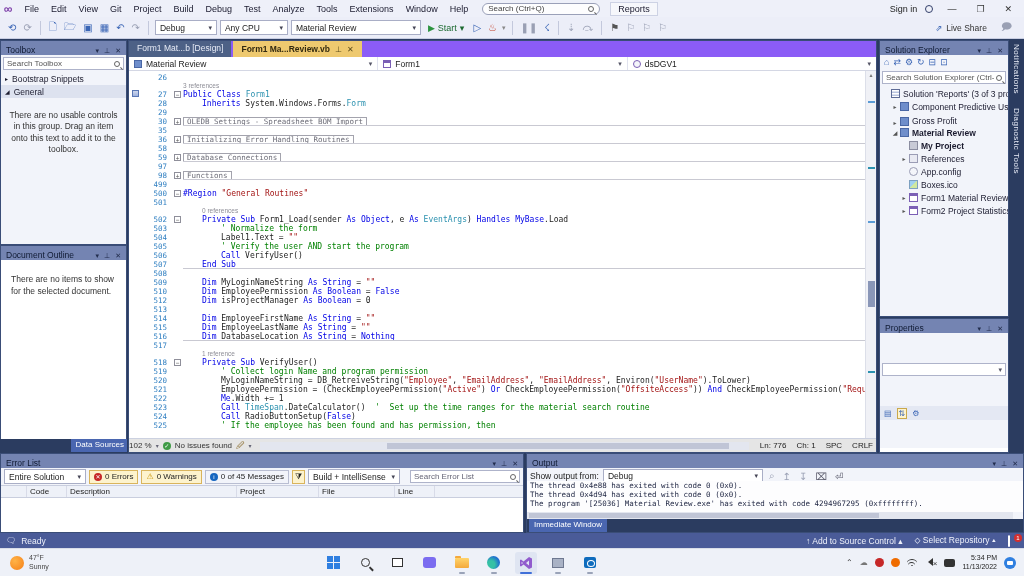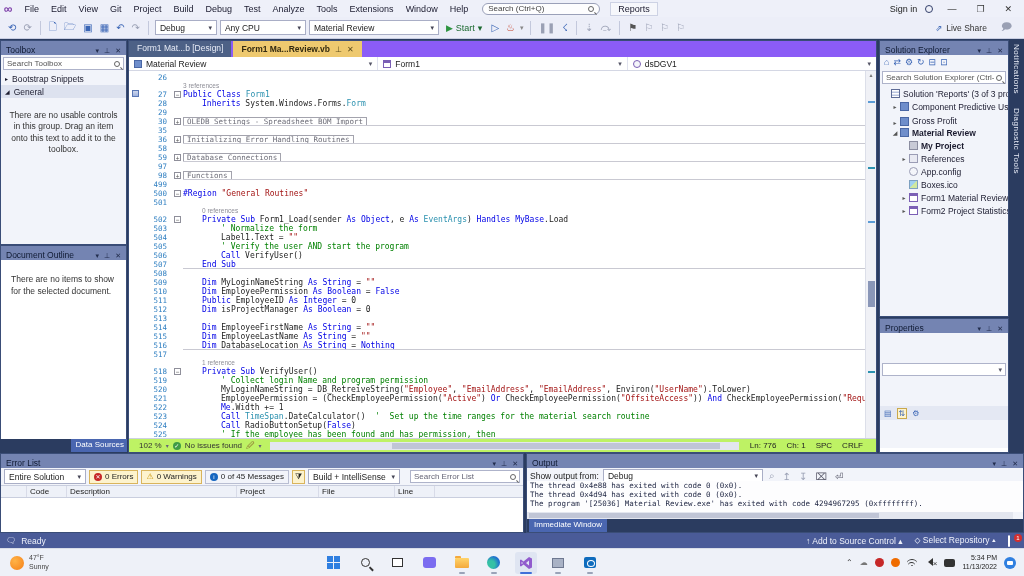--- a/index.html
+++ b/index.html
@@ -70,21 +70,21 @@
   .classglyph{display:inline-block;width:7px;height:7px;background:linear-gradient(#cfd8ee,#9fb2dd);border:1px solid #5a77b5;}
   
   #find{position:absolute;right:13px;top:0;width:160px;background:#f6f8fc;border:1px solid #6aa3d8;border-top:none;box-shadow:0 1px 3px rgba(0,0,0,.3);font-size:8.5px;z-index:5;}
   .findrow{display:flex;align-items:center;height:14px;gap:3px;padding:0 4px;}
   .findrow input{flex:1;border:1px solid #c6cada;height:11px;font-size:8px;padding:0 2px;font-family:"Liberation Sans",sans-serif;}
   .fic{color:#445;font-size:7px;}
   
   #escroll{position:absolute;right:0;top:0;bottom:0;width:11px;background:#f0f1f6;border-left:1px solid #dcdfe9;font-size:6px;text-align:center;color:#777;}
   .mark{position:absolute;left:2px;width:7px;height:2px;}
   
-  #ebottom{height:14px;background:#bef264;border-top:1px solid #ccd1e0;display:flex;align-items:center;gap:4px;padding:0 10px;font-size:8px;color:#333;flex:none;}
+  #ebottom{height:14px;background:#e5e5e5;border-top:1px solid #ccd1e0;display:flex;align-items:center;gap:4px;padding:0 0;font-size:8px;color:#333;flex:none;}
   .okdot{width:8px;height:8px;border-radius:50%;background:#3f9b46;color:#fff;font-size:6px;line-height:8px;text-align:center;}
   #h-track{flex:1;height:8px;background:#e3e6ef;position:relative;margin:0 4px;}
   #h-thumb{position:absolute;left:26%;top:1px;height:6px;width:70%;background:#c0c5d6;}
   .posstat{color:#222;padding:0 3px;}
   
   #solexp{left:879px;top:40px;width:130px;height:277px;}
   .se-toolbar{height:14px;display:flex;align-items:center;gap:4px;padding:0 4px;color:#3a65b5;font-size:9px;flex:none;}
   .tree{background:#f2f4fa;flex:1;overflow:hidden;padding-top:1px;}
   .titem{display:flex;align-items:center;height:13px;font-size:8.5px;color:#1b1b2f;white-space:nowrap;overflow:hidden;}
   .titem .ar{width:8px;flex:none;font-size:6px;color:#555;text-align:center;}
@@ -188,21 +188,21 @@
   <span class="t-ic">🗁</span>
   <span class="t-ic">▣</span>
   <span class="t-ic">▦</span>
   <span class="t-ic">↶</span>
   <span class="t-ic gray">↷</span>
   <span class="t-sep"></span>
   <span class="combo" style="width:62px">
     <span>Debug</span>
       <span class="car">▾</span>
   </span>
-  <span class="combo" style="width:86px">
+  <span class="combo" style="width:68px">
     <span>Any CPU</span>
       <span class="car">▾</span>
   </span>
   <span class="combo" style="width:130px">
     <span>Material Review</span>
       <span class="car">▾</span>
   </span>
   <span class="start-btn">
     <span class="play">▶</span>
     <span>Start</span>
@@ -321,21 +321,20 @@
         <div class="crow lensrow"><span class="gm"></span><span class="ln"></span><span class="fm"></span><div class="cc"><span class="lens" style="padding-left:19px">0 references</span></div></div>
         <div class="crow"><span class="gm"></span><span class="ln">502</span><span class="fm"><span class="fbox">−</span></span><div class="cc" style="padding-left:19px"><span class="tk-kw">Private Sub</span><span class="tk-tx"> Form1_Load(sender </span><span class="tk-kw">As</span><span class="tk-tx"> </span><span class="tk-kw">Object</span><span class="tk-tx">, e </span><span class="tk-kw">As</span><span class="tk-tx"> </span><span class="tk-ty">EventArgs</span><span class="tk-tx">) </span><span class="tk-kw">Handles</span><span class="tk-tx"> </span><span class="tk-kw">MyBase</span><span class="tk-tx">.Load</span></div></div>
         <div class="crow"><span class="gm"></span><span class="ln">503</span><span class="fm"></span><div class="cc" style="padding-left:38px"><span class="tk-cm">' Normalize the form</span></div></div>
         <div class="crow"><span class="gm"></span><span class="ln">504</span><span class="fm"></span><div class="cc" style="padding-left:38px"><span class="tk-tx">Label1.Text = </span><span class="tk-st">""</span></div></div>
         <div class="crow"><span class="gm"></span><span class="ln">505</span><span class="fm"></span><div class="cc" style="padding-left:38px"><span class="tk-cm">' Verify the user AND start the program</span></div></div>
         <div class="crow"><span class="gm"></span><span class="ln">506</span><span class="fm"></span><div class="cc" style="padding-left:38px"><span class="tk-kw">Call</span><span class="tk-tx"> VerifyUser()</span></div></div>
         <div class="crow"><span class="gm"></span><span class="ln">507</span><span class="fm"></span><div class="cc hline" style="padding-left:19px"><span class="tk-kw">End Sub</span></div></div>
         <div class="crow"><span class="gm"></span><span class="ln">508</span><span class="fm"></span><div class="cc" style="padding-left:0px"></div></div>
         <div class="crow"><span class="gm"></span><span class="ln">509</span><span class="fm"></span><div class="cc" style="padding-left:19px"><span class="tk-kw">Dim</span><span class="tk-tx"> MyLoginNameString </span><span class="tk-kw">As</span><span class="tk-tx"> </span><span class="tk-kw">String</span><span class="tk-tx"> = </span><span class="tk-st">""</span></div></div>
         <div class="crow"><span class="gm"></span><span class="ln">510</span><span class="fm"></span><div class="cc" style="padding-left:19px"><span class="tk-kw">Dim</span><span class="tk-tx"> EmployeePermission </span><span class="tk-kw">As</span><span class="tk-tx"> </span><span class="tk-kw">Boolean</span><span class="tk-tx"> = </span><span class="tk-kw">False</span></div></div>
-        <div class="crow"><span class="gm"></span><span class="ln">511</span><span class="fm"></span><div class="cc" style="padding-left:19px"><span class="tk-kw">Public</span><span class="tk-tx"> EmployeeID </span><span class="tk-kw">As</span><span class="tk-tx"> </span><span class="tk-kw">Integer</span><span class="tk-tx"> = 0</span></div></div>
         <div class="crow"><span class="gm"></span><span class="ln">512</span><span class="fm"></span><div class="cc" style="padding-left:19px"><span class="tk-kw">Dim</span><span class="tk-tx"> isProjectManager </span><span class="tk-kw">As</span><span class="tk-tx"> </span><span class="tk-kw">Boolean</span><span class="tk-tx"> = 0</span></div></div>
         <div class="crow"><span class="gm"></span><span class="ln">513</span><span class="fm"></span><div class="cc" style="padding-left:0px"></div></div>
         <div class="crow"><span class="gm"></span><span class="ln">514</span><span class="fm"></span><div class="cc" style="padding-left:19px"><span class="tk-kw">Dim</span><span class="tk-tx"> EmployeeFirstName </span><span class="tk-kw">As</span><span class="tk-tx"> </span><span class="tk-kw">String</span><span class="tk-tx"> = </span><span class="tk-st">""</span></div></div>
         <div class="crow"><span class="gm"></span><span class="ln">515</span><span class="fm"></span><div class="cc" style="padding-left:19px"><span class="tk-kw">Dim</span><span class="tk-tx"> EmployeeLastName </span><span class="tk-kw">As</span><span class="tk-tx"> </span><span class="tk-kw">String</span><span class="tk-tx"> = </span><span class="tk-st">""</span></div></div>
         <div class="crow"><span class="gm"></span><span class="ln">516</span><span class="fm"></span><div class="cc hline" style="padding-left:19px"><span class="tk-kw">Dim</span><span class="tk-tx"> DatabaseLocation </span><span class="tk-kw">As</span><span class="tk-tx"> </span><span class="tk-kw">String</span><span class="tk-tx"> = </span><span class="tk-kw">Nothing</span></div></div>
         <div class="crow"><span class="gm"></span><span class="ln">517</span><span class="fm"></span><div class="cc" style="padding-left:0px"></div></div>
         <div class="crow lensrow"><span class="gm"></span><span class="ln"></span><span class="fm"></span><div class="cc"><span class="lens" style="padding-left:19px">1 reference</span></div></div>
         <div class="crow"><span class="gm"></span><span class="ln">518</span><span class="fm"><span class="fbox">−</span></span><div class="cc" style="padding-left:19px"><span class="tk-kw">Private Sub</span><span class="tk-tx"> VerifyUser()</span></div></div>
         <div class="crow"><span class="gm"></span><span class="ln">519</span><span class="fm"></span><div class="cc" style="padding-left:38px"><span class="tk-cm">' Collect login Name and program permission</span></div></div>
         <div class="crow"><span class="gm"></span><span class="ln">520</span><span class="fm"></span><div class="cc" style="padding-left:38px"><span class="tk-tx">MyLoginNameString = DB_RetreiveString(</span><span class="tk-st">"Employee"</span><span class="tk-tx">, </span><span class="tk-st">"EmailAddress"</span><span class="tk-tx">, </span><span class="tk-st">"EmailAddress"</span><span class="tk-tx">, Environ(</span><span class="tk-st">"UserName"</span><span class="tk-tx">).ToLower)</span></div></div>

